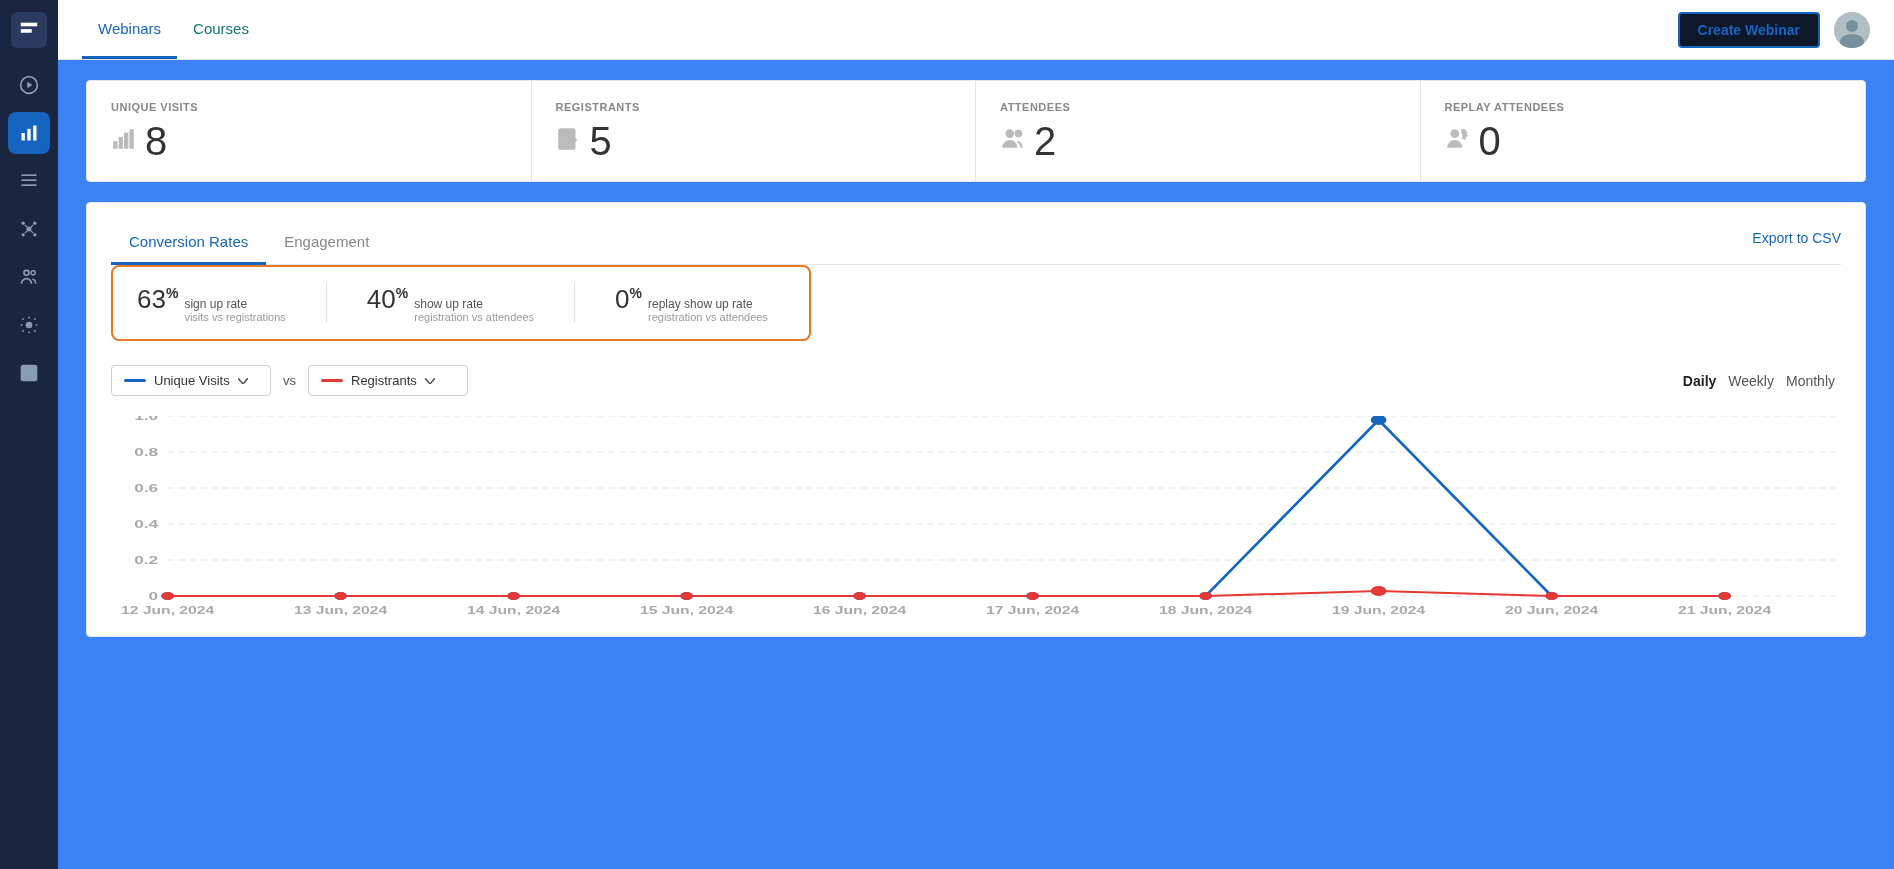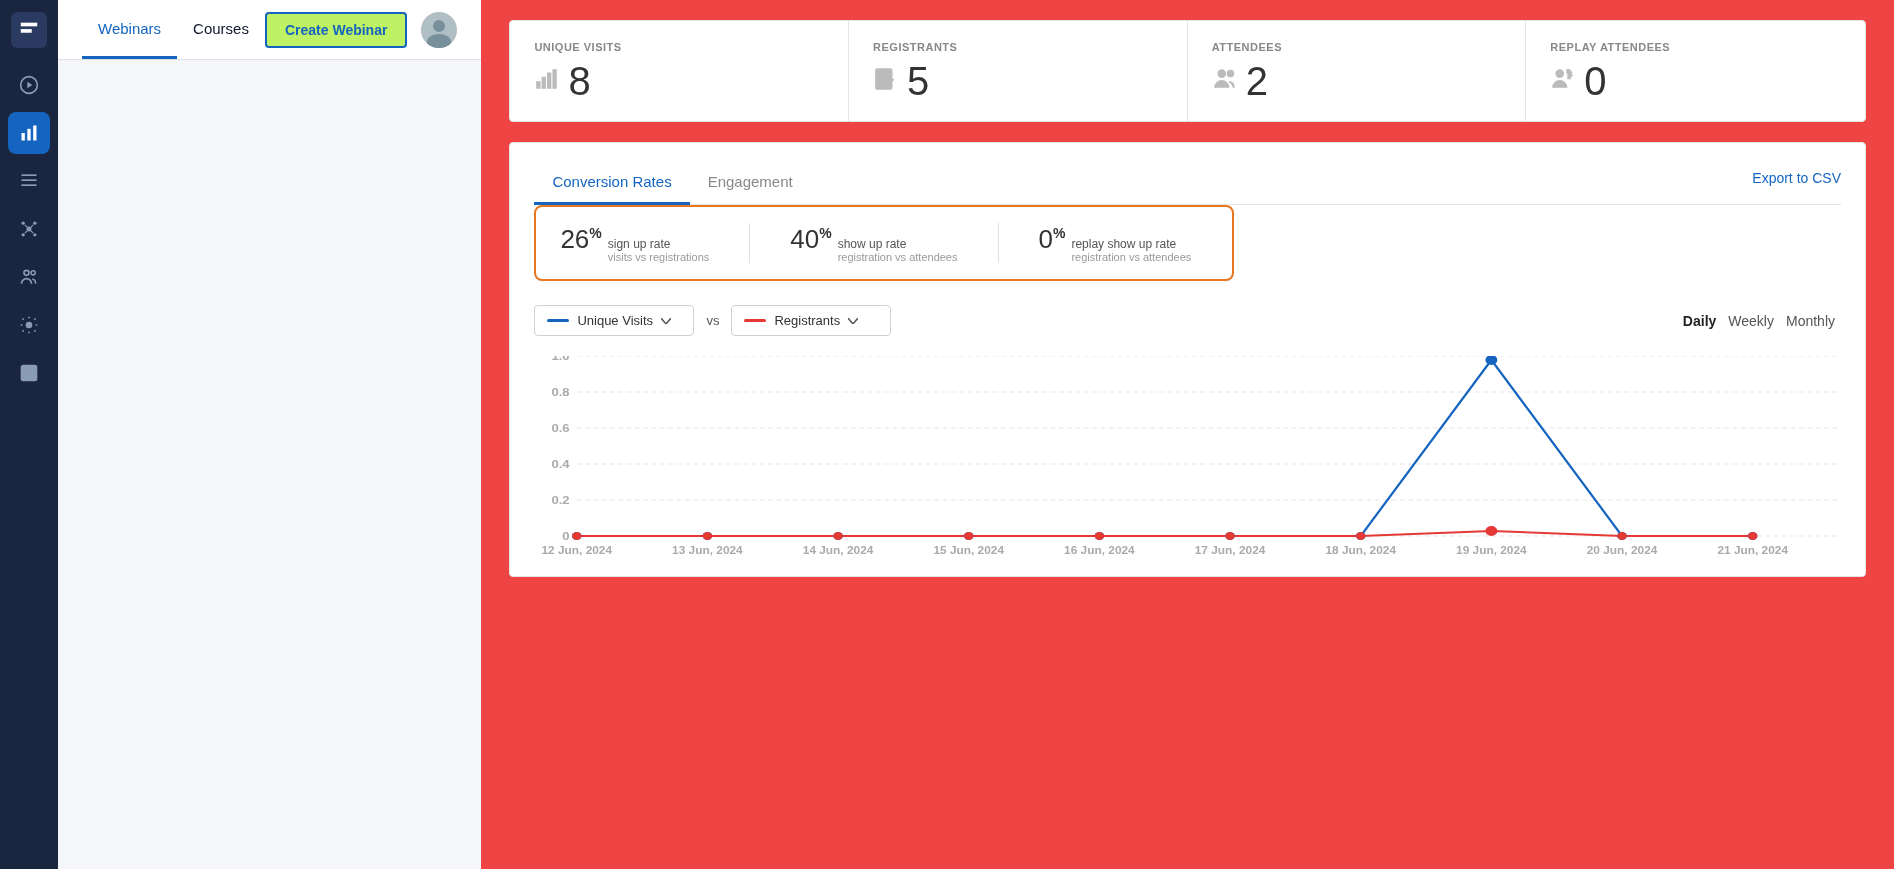--- a/index.html
+++ b/index.html
@@ -28,21 +28,21 @@
       width: 42px; height: 42px;
       display: flex; align-items: center; justify-content: center;
       border-radius: 8px;
       cursor: pointer;
       color: #8a9bb5;
     }
     .sidebar-item.active { background: #1565c0; color: #fff; }
     .sidebar-item svg { width: 20px; height: 20px; fill: currentColor; }
 
     
-    .main { flex: 1; display: flex; flex-direction: row; overflow: hidden; justify-content: flex-end; }
+    .main { flex: 1; display: flex; flex-direction: column; overflow: hidden; justify-content: flex-end; }
 
     
     .top-nav {
       background: #fff;
       border-bottom: 1px solid #e0e0e0;
       display: flex;
       align-items: center;
       padding: 0 24px;
       height: 60px;
       flex-shrink: 0;
@@ -54,25 +54,25 @@
       display: flex;
       align-items: center;
       font-size: 15px;
       font-weight: 500;
       color: #1565c0;
       cursor: pointer;
       border-bottom: 3px solid transparent;
       text-decoration: none;
     }
     .nav-tab.active { border-bottom-color: #1565c0; }
-    .nav-tab:not(.active) { color: #0f172a; }
+    .nav-tab:not(.active) { color: #0f766e; }
     .top-nav-right { margin-left: auto; display: flex; align-items: center; gap: 14px; }
     .create-webinar-btn {
       border: 2px solid #1565c0;
-      background: #bef264;
+      background: #0f172a;
       color: #1565c0;
       font-size: 14px;
       font-weight: 600;
       padding: 8px 18px;
       border-radius: 4px;
       cursor: pointer;
     }
     .avatar {
       width: 36px; height: 36px;
       border-radius: 50%;
@@ -80,21 +80,21 @@
       overflow: hidden;
       display: flex; align-items: center; justify-content: center;
     }
     .avatar svg { width: 36px; height: 36px; }
 
     
     .content {
       flex: 1;
       overflow-y: auto;
       padding: 20px 28px;
-      background: #ef4444;
+      background: #3b82f6;
     }
 
     
     .stats-row {
       display: grid;
       grid-template-columns: repeat(4, 1fr);
       gap: 0;
       background: #fff;
       border: 1px solid #e5e5e5;
       border-radius: 4px;
@@ -391,21 +391,21 @@
     <div class="chart-section">
 
       <div class="chart-tabs">
         <div class="chart-tab active">Conversion Rates</div>
         <div class="chart-tab">Engagement</div>
         <div class="export-csv">Export to CSV</div>
       </div>
 
       <div class="conversion-box">
         <div class="rate-item">
-          <span class="rate-pct"><span>26</span><sup>%</sup></span>
+          <span class="rate-pct"><span>63</span><sup>%</sup></span>
           <div class="rate-labels">
             <span class="rate-title">sign up rate</span>
             <span class="rate-sub">visits vs registrations</span>
           </div>
         </div>
         <div class="rate-divider"></div>
         <div class="rate-item">
           <span class="rate-pct"><span>40</span><sup>%</sup></span>
           <div class="rate-labels">
             <span class="rate-title">show up rate</span>

